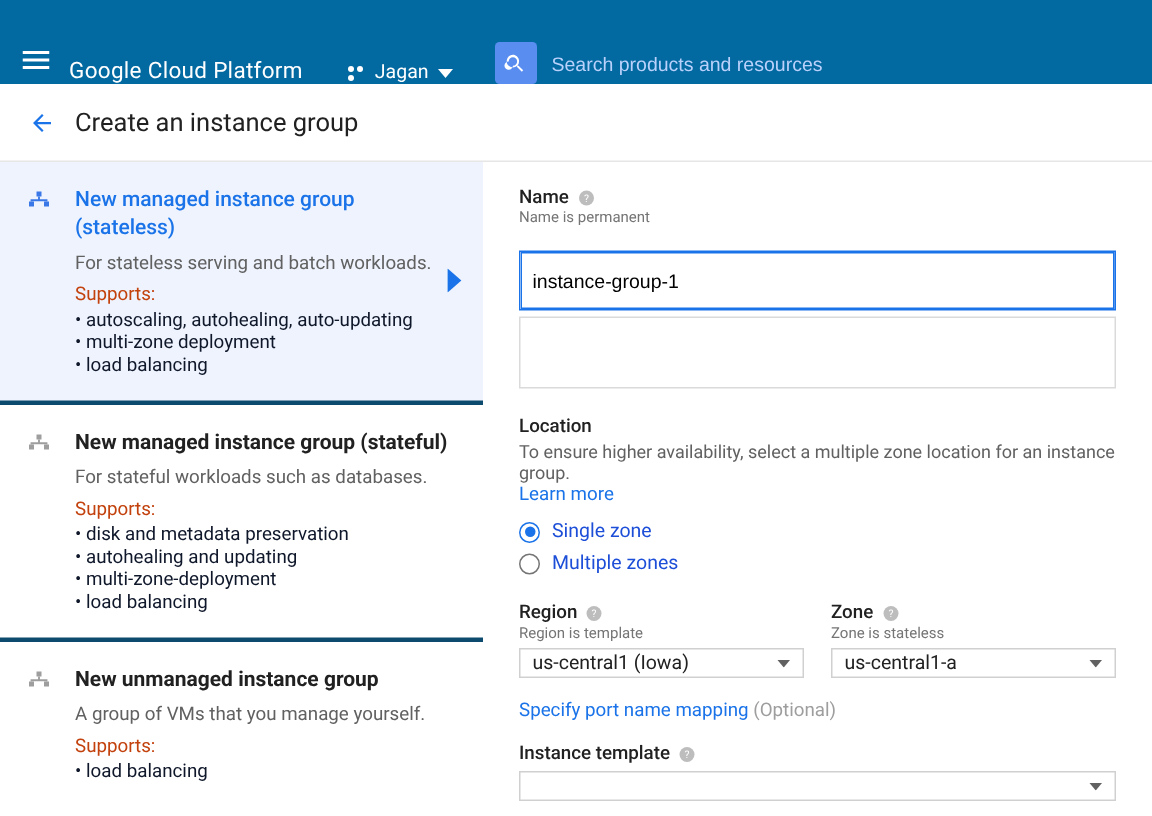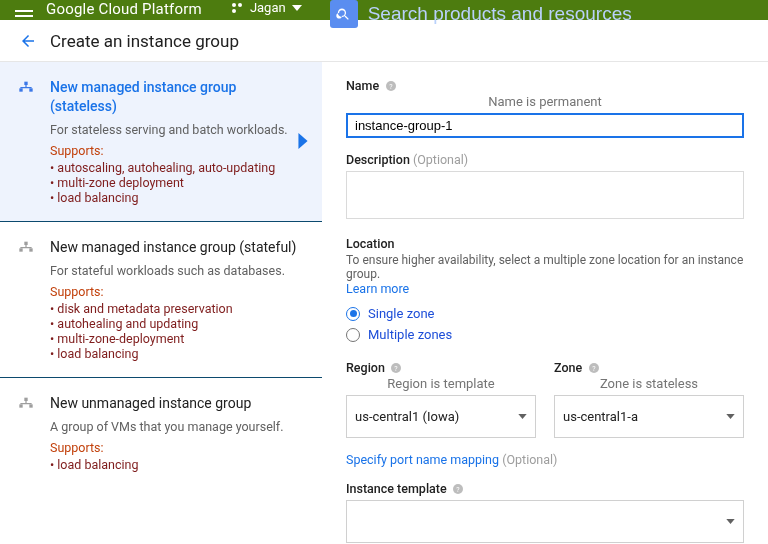--- a/index.html
+++ b/index.html
@@ -1,59 +1,59 @@
 <!DOCTYPE html>
 <html><head>
 <meta charset="utf-8">
 <style>
   * { box-sizing: border-box; margin: 0; padding: 0; }
   body { font-family: Roboto, "Helvetica Neue", Arial, sans-serif; font-size: 13px; color: #212121; background: #fff; width: 768px; }
-  .header { background: #4d7c0f; height: 20px; display: flex; align-items: flex-start; color: #fff; padding: 0 8px; }
+  .header { background: #0369a1; height: 56px; display: flex; align-items: flex-end; color: #fff; padding: 0 8px; }
   .hamburger { width: 32px; height: 32px; display: flex; align-items: center; justify-content: center; cursor: pointer; }
   .brand { font-size: 15px; margin-left: 6px; font-weight: 400; letter-spacing: 0.2px; }
   .project { display: flex; align-items: center; margin-left: 28px; font-size: 13px; cursor: pointer; }
   .project .dots { margin-right: 6px; }
   .project .chev { margin-left: 6px; }
   .search-wrap { margin-left: 28px; display: flex; align-items: center; flex: 1; }
   .search-icon { width: 28px; height: 28px; background: #5a8df0; border-radius: 3px; display: flex; align-items: center; justify-content: center; }
-  .search-input { background: transparent; border: none; color: #cfe0fb; font-size: 19px; margin-left: 10px; flex: 1; outline: none; }
+  .search-input { background: transparent; border: none; color: #cfe0fb; font-size: 13px; margin-left: 10px; flex: 1; outline: none; }
   .search-input::placeholder { color: #b9d1fb; }
-  .titlebar { display: flex; align-items: center; height: 42px; padding: 0 14px; border-bottom: 1px solid #e6e6e6; }
+  .titlebar { display: flex; align-items: center; height: 52px; padding: 0 14px; border-bottom: 1px solid #e6e6e6; }
   .back { width: 28px; height: 28px; display: flex; align-items: center; justify-content: center; cursor: pointer; }
   .page-title { font-size: 17px; margin-left: 8px; color: #212121; }
   .content { display: flex; }
   .sidebar { width: 322px; background: #fff; }
-  .option { padding: 16px 18px 16px 50px; position: relative; border-bottom: 1px solid #0c4a6e; cursor: pointer; }
+  .option { padding: 16px 18px 16px 50px; position: relative; border-bottom: 3px solid #0c4a6e; cursor: pointer; }
   .option.selected { background: #eef3fd; }
   .opt-icon { position: absolute; left: 16px; top: 18px; color: #9e9e9e; }
   .option.selected .opt-icon { color: #3b78e7; }
-  .opt-title { font-size: 14px; font-weight: 400; color: #212121; line-height: 1.35; }
+  .opt-title { font-size: 14px; font-weight: 700; color: #212121; line-height: 1.35; }
   .option.selected .opt-title { color: #1a73e8; font-weight: 500; }
   .opt-sub { color: #616161; font-size: 12.5px; margin-top: 6px; }
   .opt-supports { color: #c2410c; font-size: 12.5px; margin-top: 6px; }
-  .opt-list { color: #7f1d1d; font-size: 12.5px; margin-top: 2px; padding-left: 0; list-style: none; }
+  .opt-list { color: #0f172a; font-size: 12.5px; margin-top: 2px; padding-left: 0; list-style: none; }
   .opt-list li::before { content: "• "; }
   .chev-right { position: absolute; right: 14px; top: 50%; transform: translateY(-50%); color: #1a73e8; }
   .form { flex: 1; padding: 10px 24px 0 24px; overflow: hidden; }
   .label-row { display: flex; align-items: center; margin-top: 6px; }
   .label { font-size: 12.5px; font-weight: 500; color: #212121; }
   .label .opt-tag { color: #9e9e9e; font-weight: 400; }
   .help-icon { width: 13px; height: 13px; margin-left: 5px; display:inline-flex; align-items:center; justify-content:center; }
-  .sub-label { font-size: 13px; color: #757575; margin-top: 1px; text-align: center; }
-  .text-input { width: 100%; height: 25px; border: 1px solid #bdbdbd; padding: 4px 8px; font-size: 13px; margin-top: 4px; outline: none; }
+  .sub-label { font-size: 10px; color: #757575; margin-top: 1px; }
+  .text-input { width: 100%; height: 40px; border: 1px solid #bdbdbd; padding: 4px 8px; font-size: 13px; margin-top: 16px; outline: none; }
   .textarea { width: 100%; height: 48px; border: 1px solid #dadada; padding: 6px 8px; font-size: 13px; margin-top: 4px; resize: none; outline: none; }
   .desc-text { font-size: 12px; color: #616161; margin-top: 2px; }
   .link { color: #1a73e8; font-size: 12.5px; cursor: pointer; }
   .radio-row { display: flex; align-items: center; margin-top: 6px; font-size: 13px; color: #1d4ed8; cursor: pointer; }
   .radio { width: 14px; height: 14px; border: 1.5px solid #757575; border-radius: 50%; margin-right: 8px; display: inline-flex; align-items:center; justify-content:center; }
   .radio.checked { border-color: #1a73e8; }
   .radio.checked::after { content:""; width: 7px; height: 7px; background:#1a73e8; border-radius:50%; }
   .row2 { display: flex; gap: 18px; margin-top: 12px; }
   .col { flex: 1; }
-  .select { width: 100%; height: 43px; border: 1px solid #d0d0d0; background: #fff; display: flex; align-items: center; justify-content: space-between; padding: 0 8px; font-size: 13px; margin-top: 4px; cursor: pointer; }
+  .select { width: 100%; height: 20px; border: 1px solid #d0d0d0; background: #fff; display: flex; align-items: center; justify-content: space-between; padding: 0 8px; font-size: 13px; margin-top: 4px; cursor: pointer; }
   .select.empty { color: #9e9e9e; }
   .select .caret { color: #616161; }
   .section-gap { margin-top: 14px; }
   svg { display: block; }
 </style>
 </head>
 <body>
 
 <div class="header">
   <div class="hamburger">
@@ -171,25 +171,20 @@
       <span class="help-icon">
           <svg width="12" height="12" viewBox="0 0 24 24" fill="#bdbdbd">
             <circle cx="12" cy="12" r="10"></circle>
             <text x="12" y="17" text-anchor="middle" font-size="14" fill="#fff">?</text>
           </svg>
         </span>
     </div>
     <div class="sub-label">Name is permanent</div>
     <input class="text-input" style="border-color: rgb(26, 115, 232); box-shadow: rgb(26, 115, 232) 0px 0px 0px 1px inset;" value="instance-group-1">
 
-    <div class="label-row section-gap">
-      <span class="label">
-        <span>Description</span> <span class="opt-tag">(Optional)</span>
-      </span>
-    </div>
     <textarea class="textarea" style=""></textarea>
 
     <div class="label-row section-gap">
       <span class="label">Location</span>
     </div>
     <div class="desc-text">To ensure higher availability, select a multiple zone location for an instance group.</div>
     <div class="link">Learn more</div>
 
     <div class="radio-row" style="margin-top:10px;">
       <span class="radio checked"></span>

